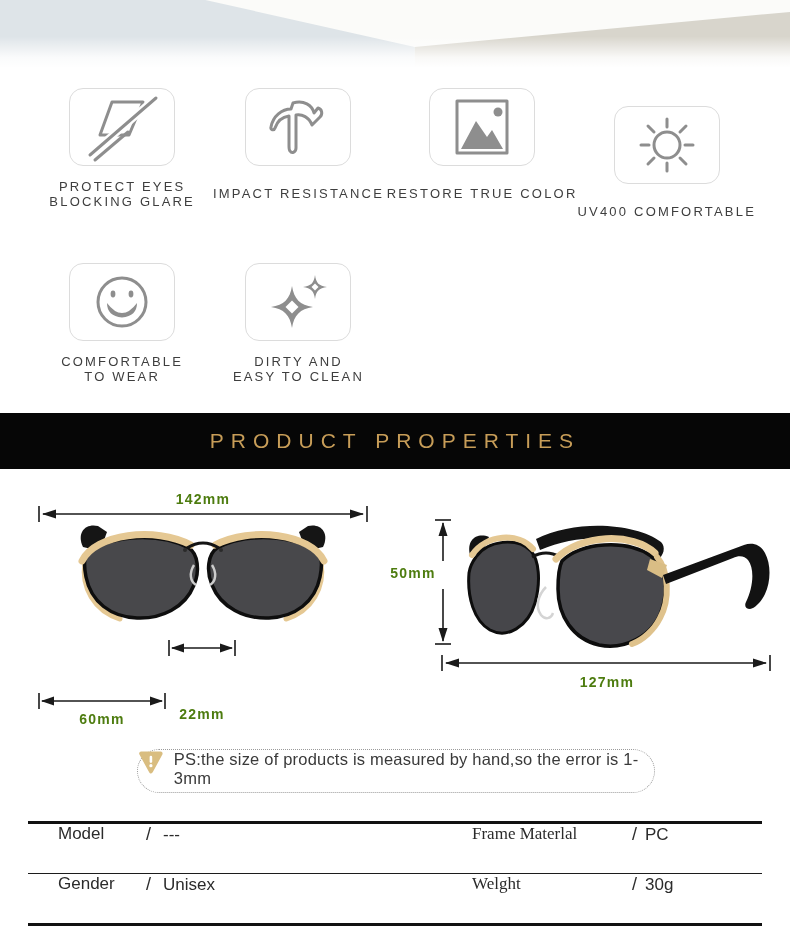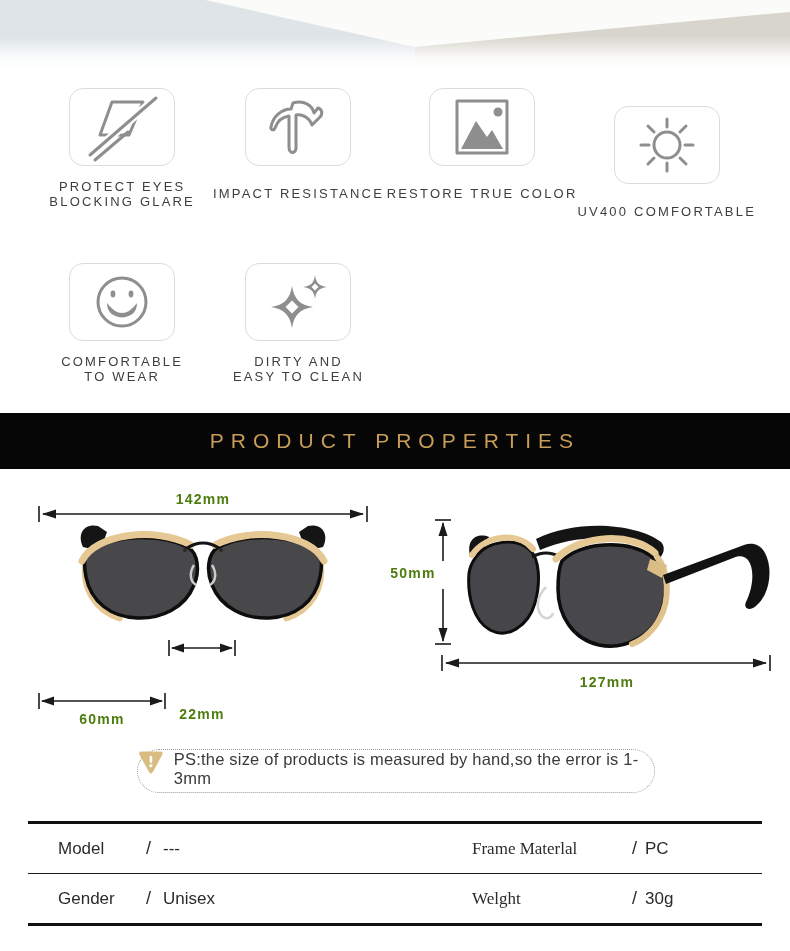--- a/index.html
+++ b/index.html
@@ -38,21 +38,21 @@
   .dim-head { fill:#1a1a1a; }
 
   
   .note { position:absolute; left:137px; top:280px; width:518px; height:44px; border:1.5px dotted #9a9a9a;
       border-radius:22px; display:flex; justify-content:center; gap:10px; background:#fff; }
   .note-text { font-size:16.5px; color:#3a3a3a; letter-spacing:.2px; }
 
   
   .spec-wrap { height:113px; padding-top:2px; }
   .spec-table { margin:0 28px; border-top:3px solid #111; border-bottom:3px solid #111; }
-  .spec-row { height:49px; display:flex; align-items:center; font-size:17px; color:#2b2b2b; }
+  .spec-row { height:49px; display:flex; align-items:flex-start; font-size:17px; color:#2b2b2b; }
   .spec-row.first { border-bottom:1px solid #1c1c1c; height:50px; }
   .sp-l1 { margin-left:30px; width:88px; }
   .sp-v1 { flex:1; display:flex; align-items:center; gap:12px; }
   .sp-l2 { width:160px;font-family:Liberation Serif, serif; }
   .sp-v2 { width:130px; display:flex; align-items:center; gap:8px; }
   .slash { font-size:18px; color:#2b2b2b; }
 
   .ic { stroke:#8e8e8e; fill:none; stroke-width:3; stroke-linecap:round; stroke-linejoin:round; }
   .icf { fill:#8e8e8e; stroke:none; }
 </style>

